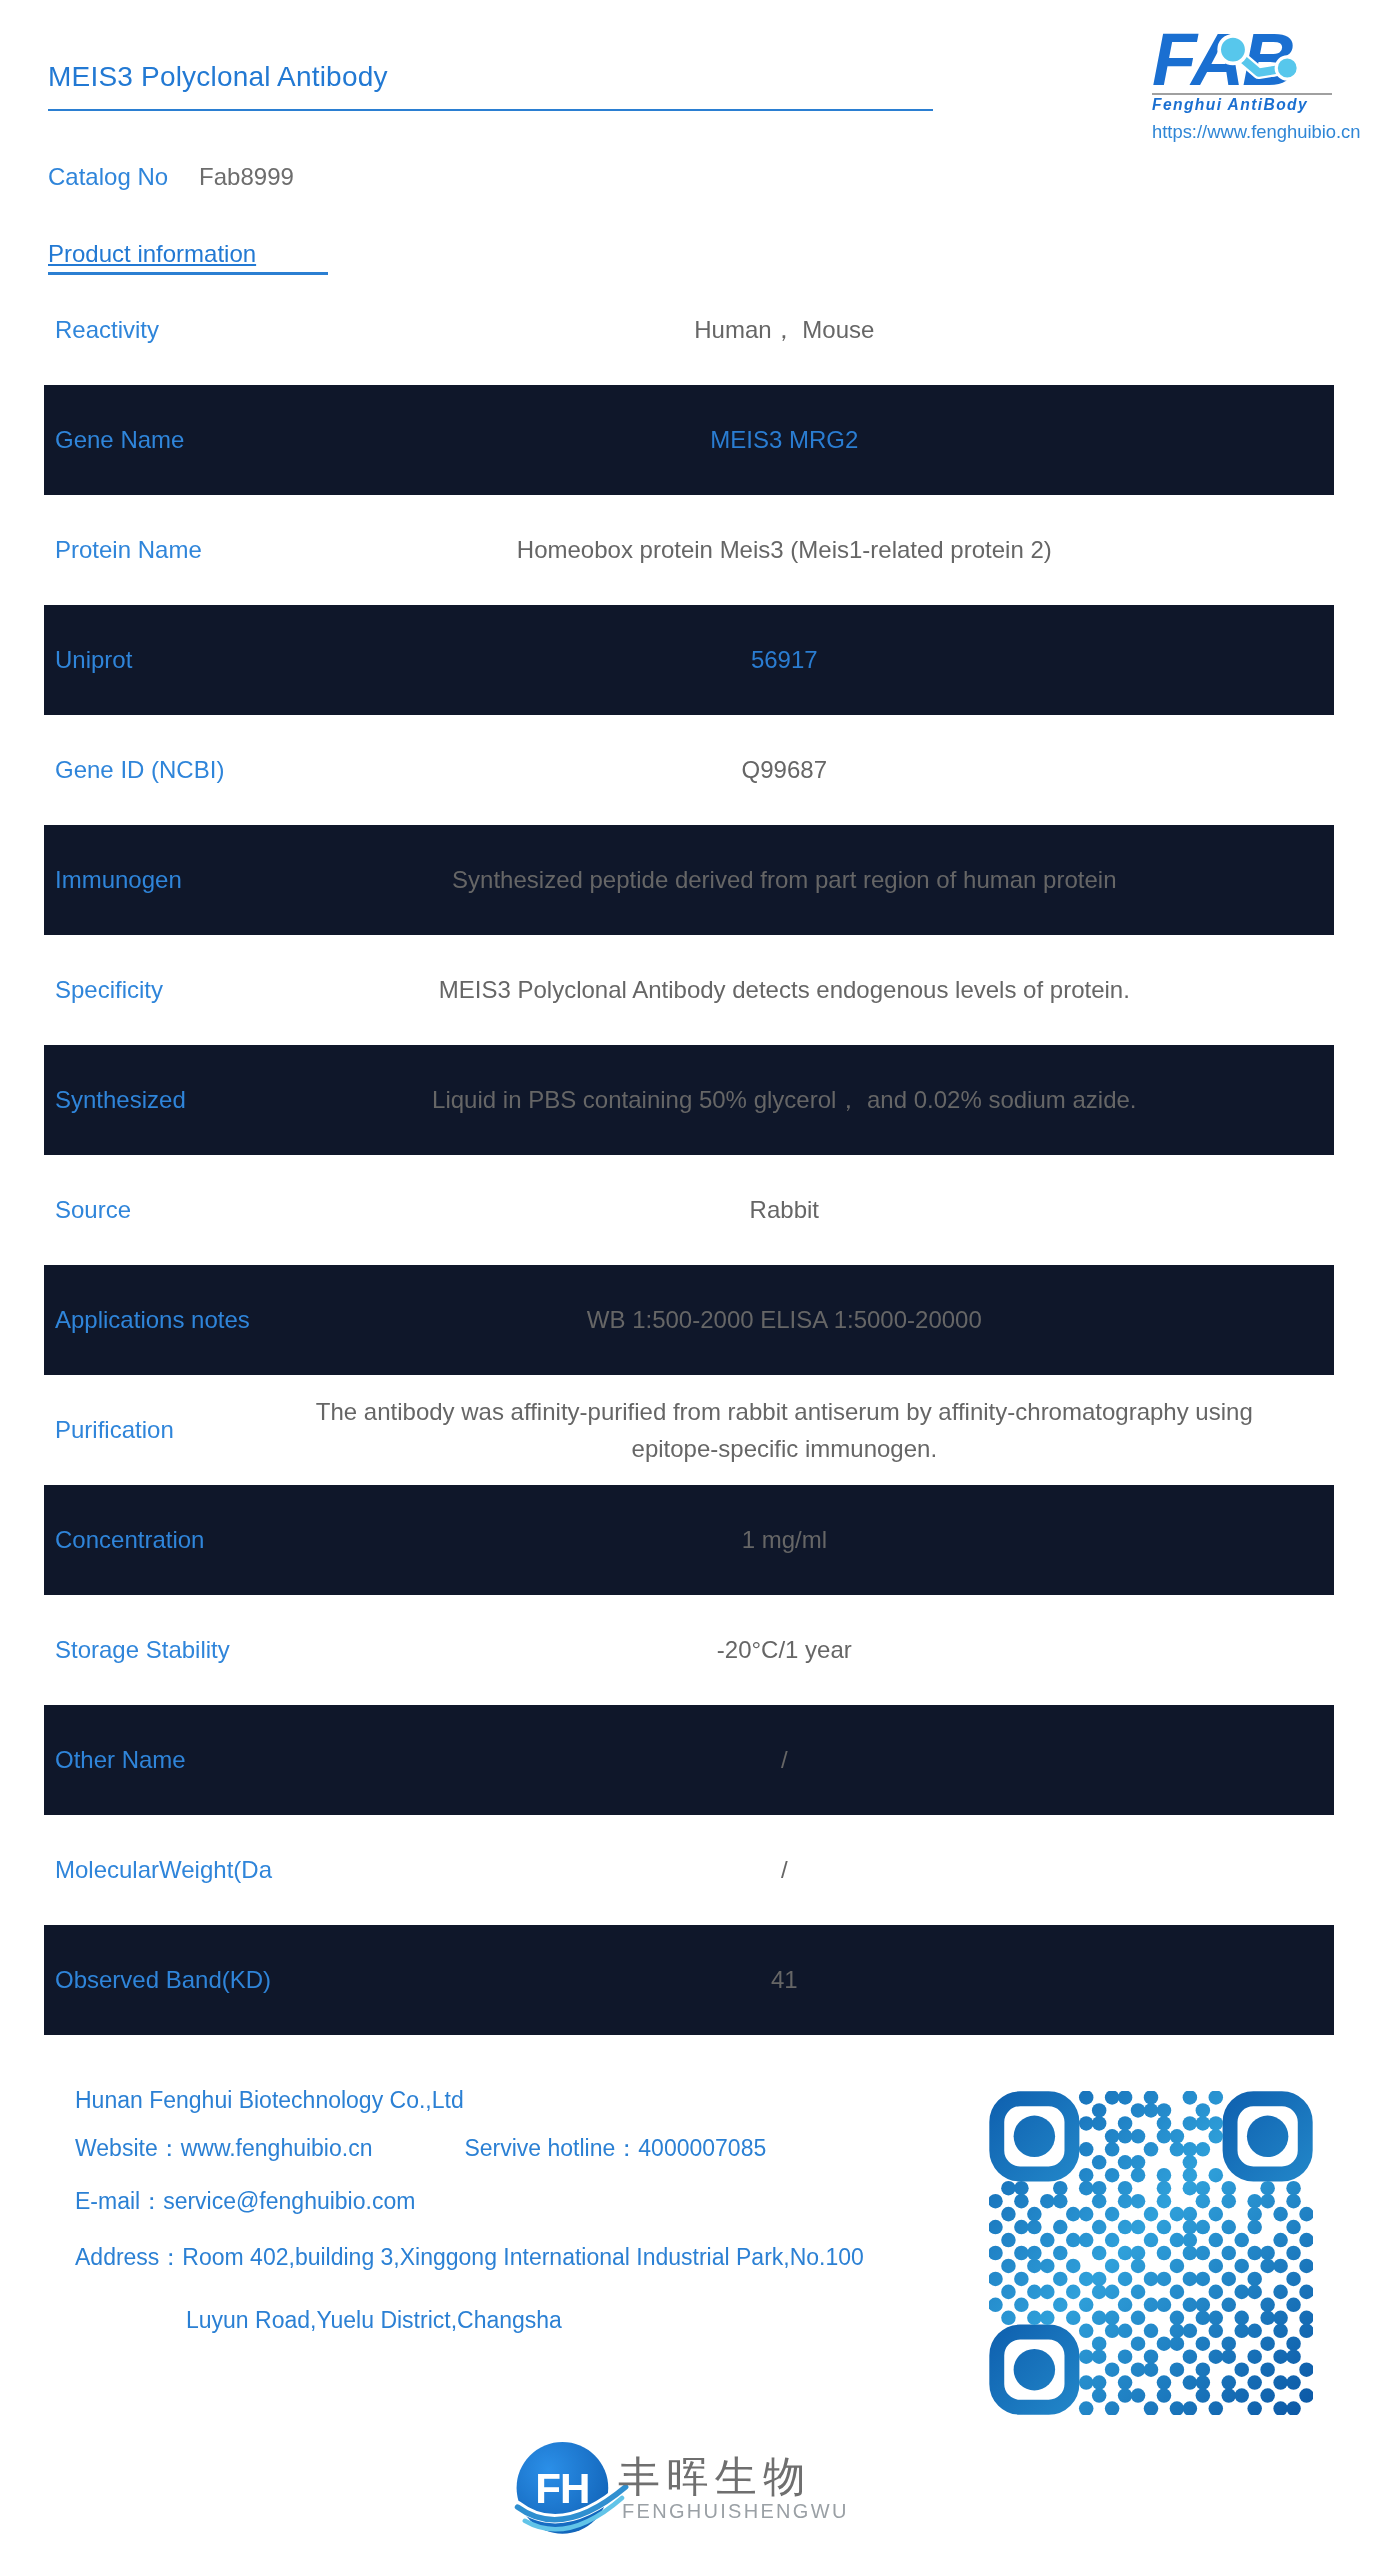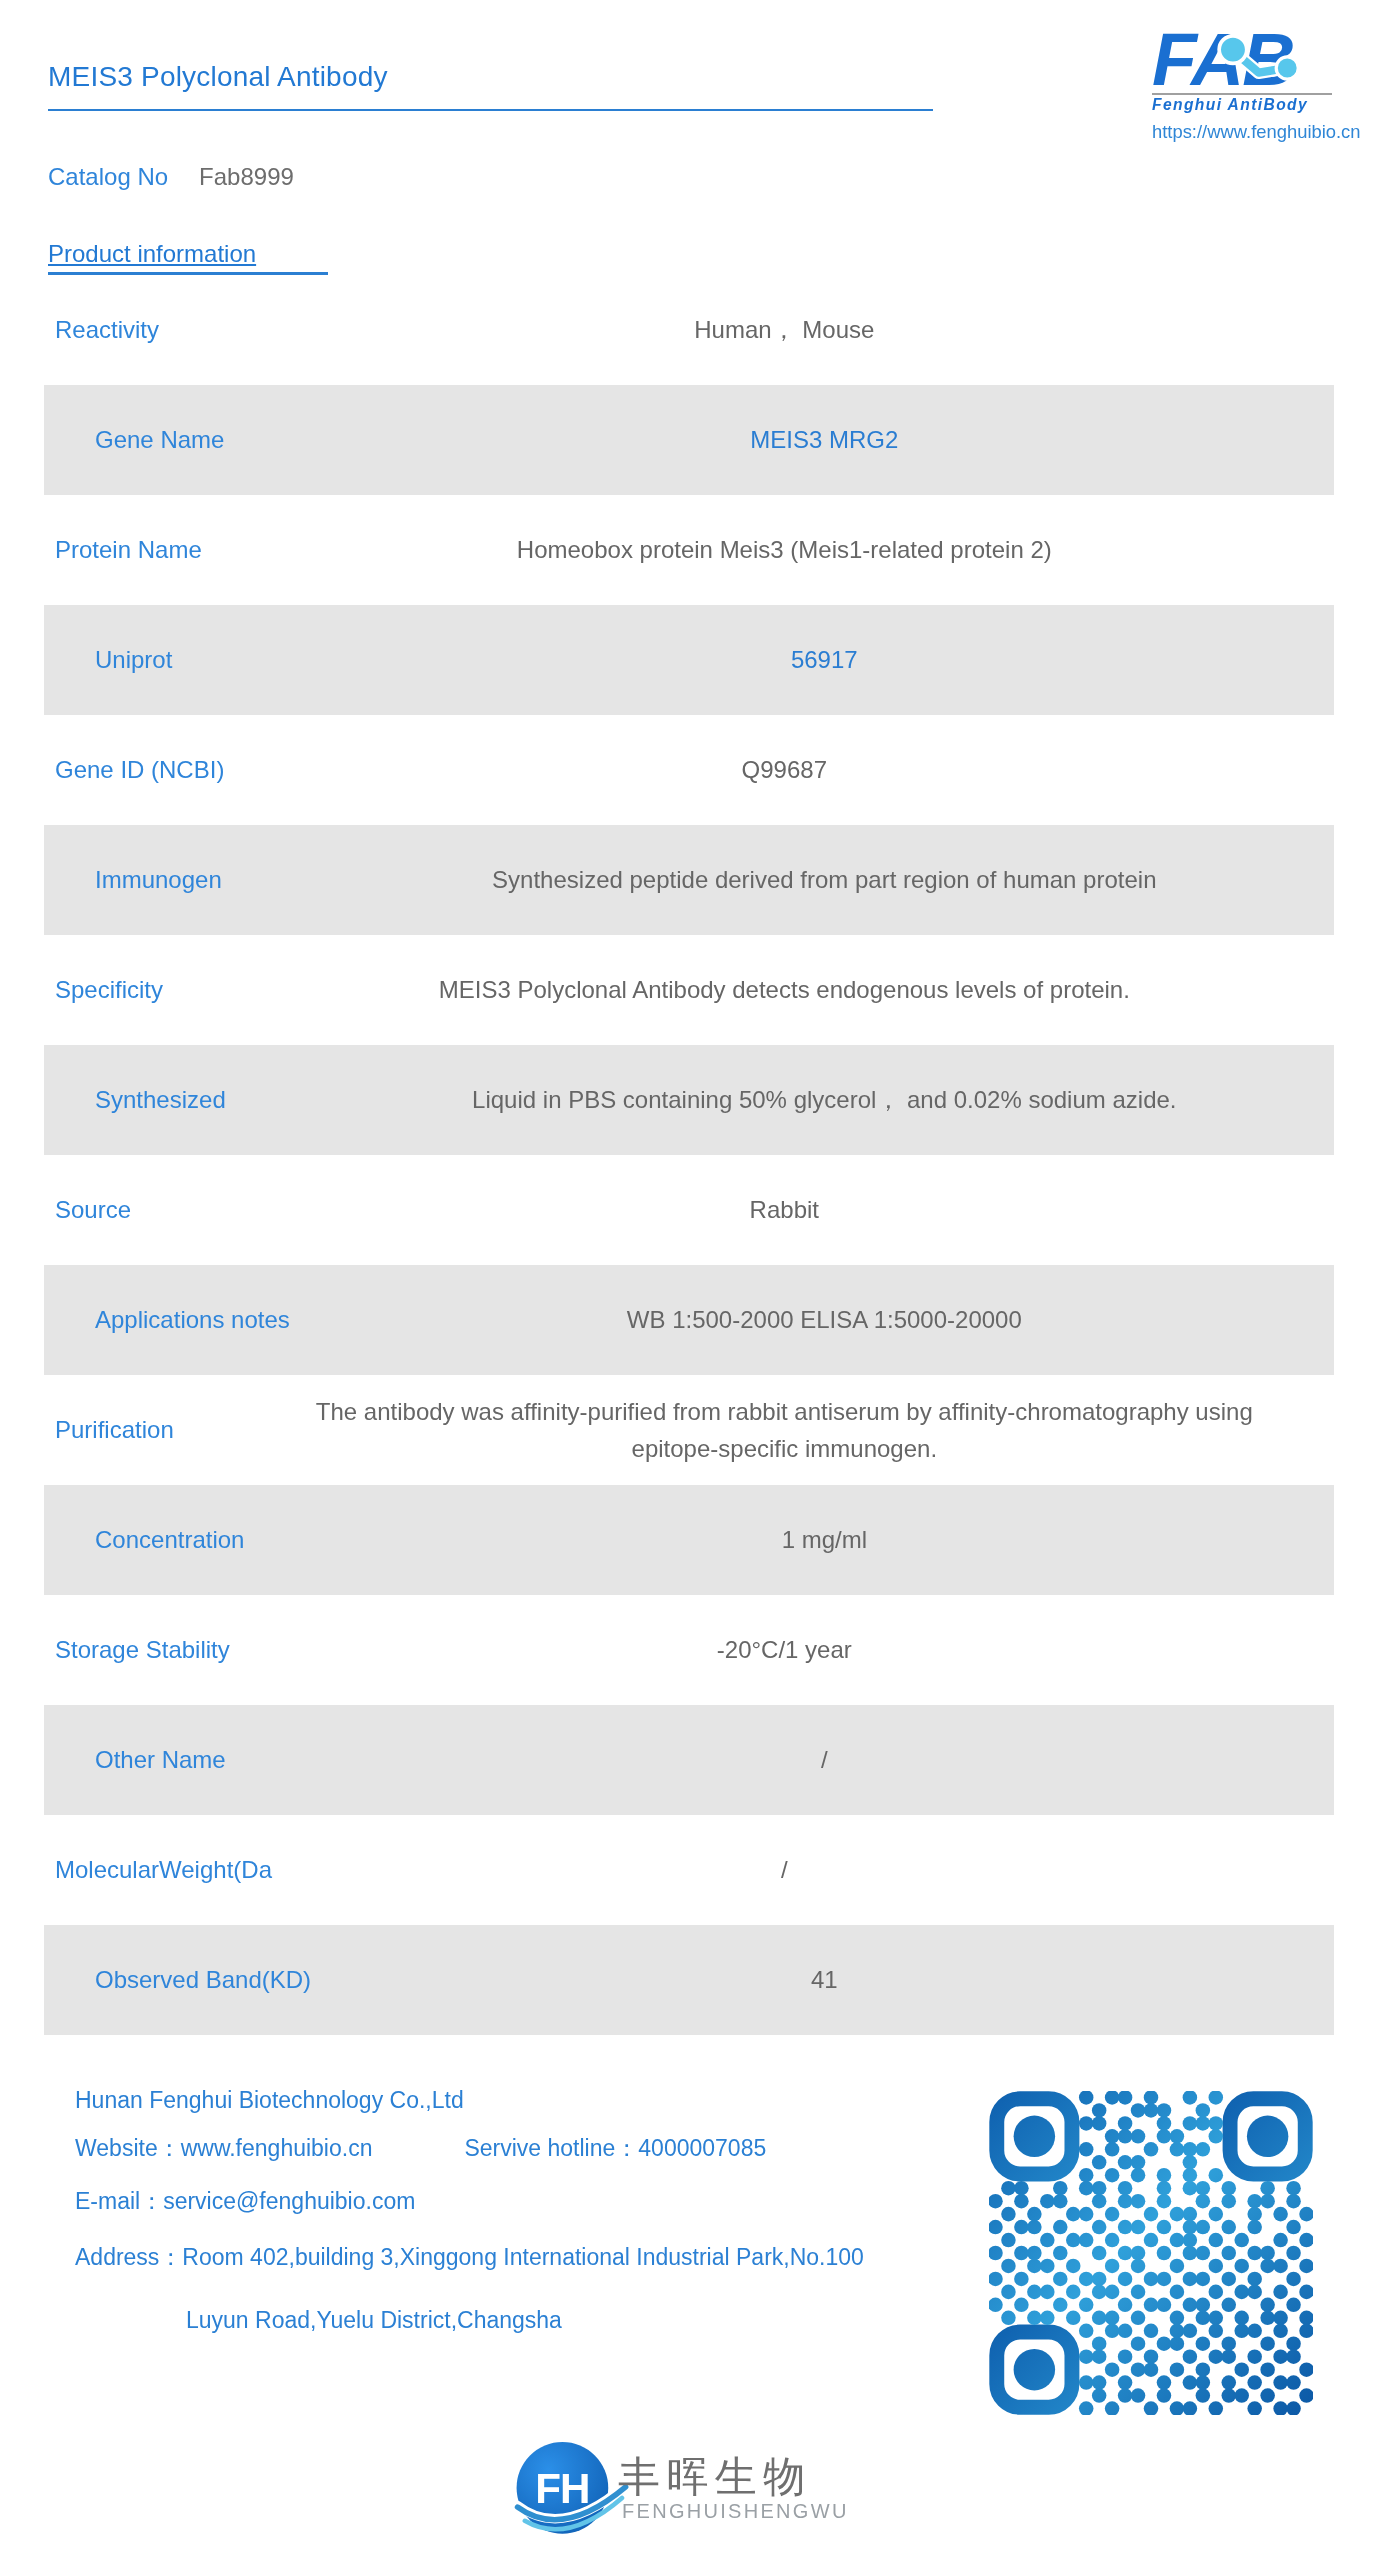--- a/index.html
+++ b/index.html
@@ -23,21 +23,21 @@
   .catalog { position: absolute; left: 48px; top: 163px; font-size: 24px; }
   .catalog .lab { color: #2f85da; }
   .catalog .val { color: #6d6d6d; margin-left: 31px; text-align: center; }
 
   .section-title { position: absolute; left: 48px; top: 240px; font-size: 24px; color: #2279d3; text-decoration: underline; }
   .section-rule { position: absolute; left: 48px; top: 272px; width: 280px; height: 2.8px; background: #2b7fd2; }
 
   
   .table { position: absolute; left: 44px; top: 275px; width: 1290px; }
   .trow { display: flex; align-items: center; min-height: 110px; background: #ffffff; }
-  .trow.alt { background: #e5e5e5; padding-left: 40px; }
+  .trow.alt { background: #0f172a; }
   .trow .lab { flex: 0 0 271px; padding-left: 11px; font-size: 24px; color: #2f85da; }
   .trow .val { flex: 1; max-width: 957px; font-size: 24px; color: #666666; line-height: 1.55; padding-right: 18.4px; text-align: center; }
   .trow .val.link { color: #2a7dd2; }
 
   
   .fline { position: absolute; left: 75px; font-size: 23px; color: #2b80d4; white-space: nowrap; }
   .f1 { top: 2087px; }
   .f2 { top: 2133px; }
   .f2 .hotline { margin-left: 92px; }
   .f3 { top: 2186px; }

